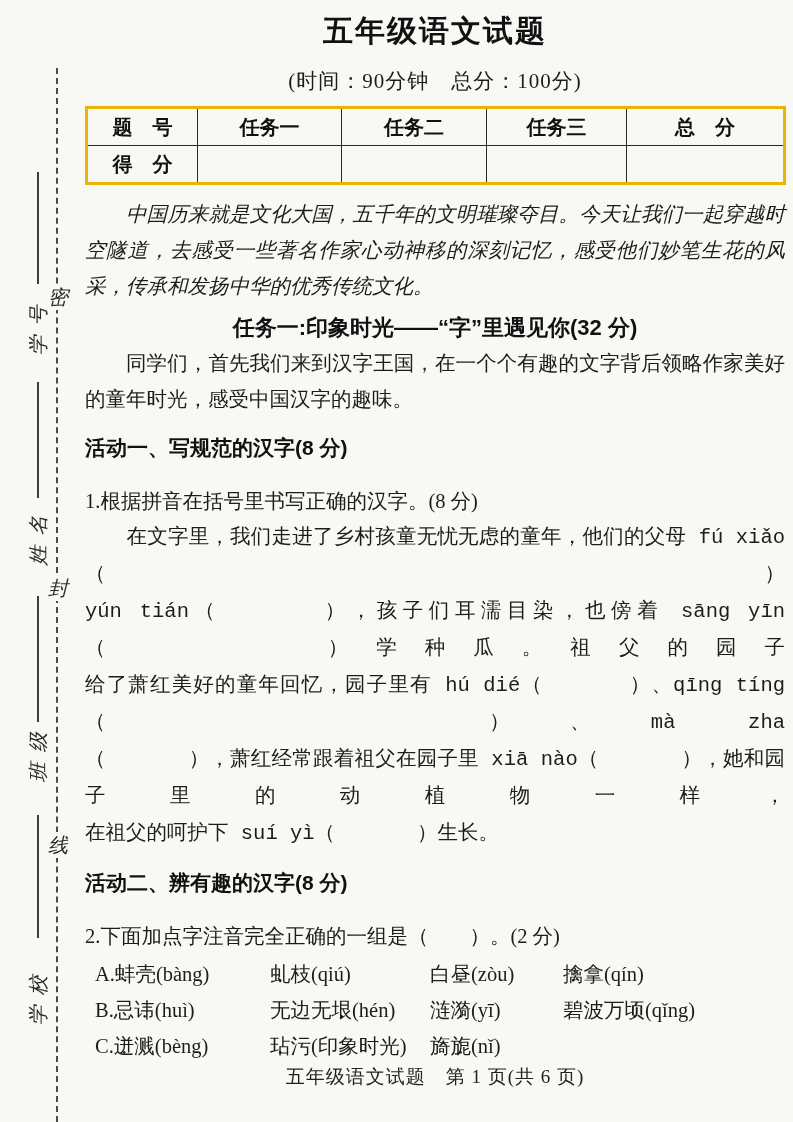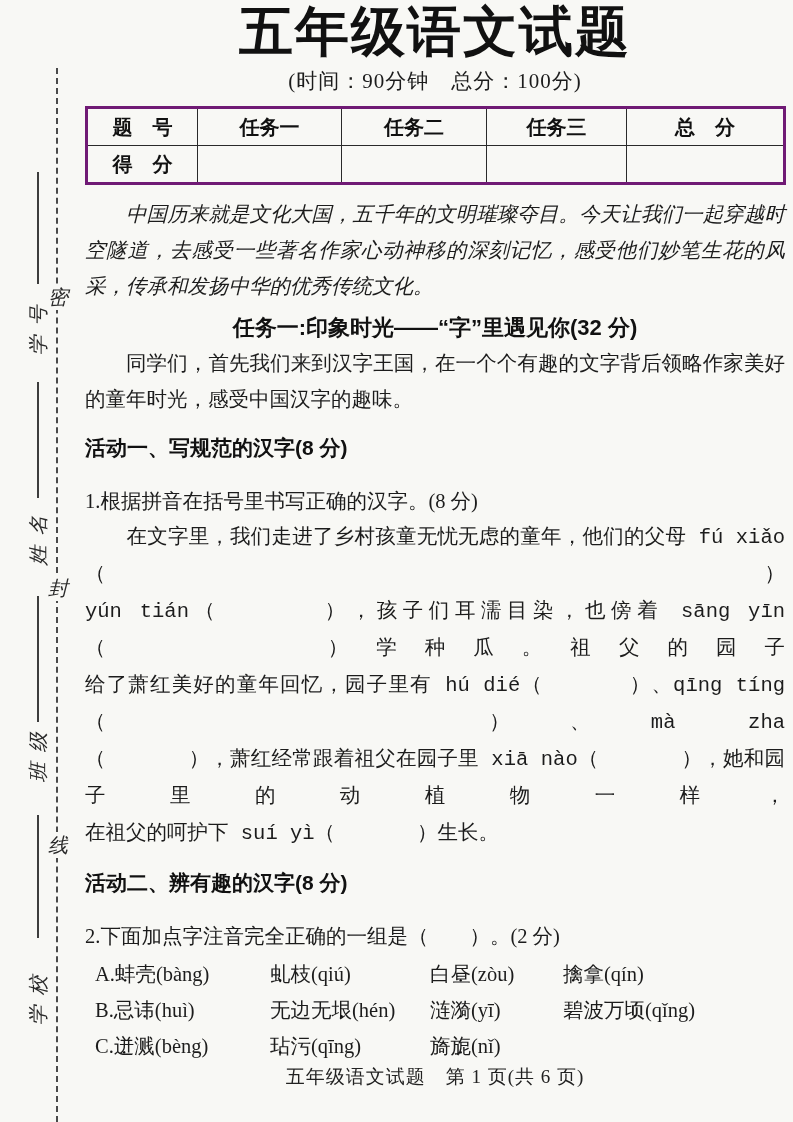--- a/index.html
+++ b/index.html
@@ -34,26 +34,26 @@
     letter-spacing:10px;white-space:nowrap;
   }
 
   
   .main{position:absolute;left:85px;top:0;width:700px;}
   .title{
     font-family:"Liberation Sans", sans-serif;font-weight:bold;
     text-align:center;margin:0;color:#111;
   }
   .title1{font-size:37px;line-height:50px;margin-top:50px;letter-spacing:1px;}
-  .title2{font-size:54px;line-height:50px;margin-top:6px;letter-spacing:2px;}
+  .title2{font-size:30px;line-height:50px;margin-top:6px;letter-spacing:2px;}
   .meta{font-size:21px;text-align:center;margin-top:11px;letter-spacing:1px;}
 
   table.score{
     border-collapse:collapse;width:698px;margin-top:11px;
-    table-layout:fixed;border:3px solid #701a75;
+    table-layout:fixed;border:3px solid #eab308;
   }
   table.score th,table.score td{
     border:1.5px solid #2a2a2a;height:36px;text-align:center;
     font-family:"Liberation Sans", sans-serif;font-weight:bold;
     font-size:20px;padding:0;color:#111;
   }
   col.c1{width:111px;}col.c2{width:144px;}col.c3{width:145px;}col.c4{width:140px;}col.c5{width:158px;}
 
   .kai{
     font-family:"DejaVu Serif", serif;font-style:italic;
@@ -174,21 +174,21 @@
       <span class="opt-cell"><i></i><i class="dotchar">擒</i><i>拿(qín)</i></span>
     </div>
     <div class="opt-row">
       <span class="opt-cell"><i>B.</i><i>忌</i><i class="dotchar">讳</i><i>(huì)</i></span>
       <span class="opt-cell"><i>无边无</i><i class="dotchar">垠</i><i>(hén)</i></span>
       <span class="opt-cell"><i>涟</i><i class="dotchar">漪</i><i>(yī)</i></span>
       <span class="opt-cell"><i>碧波万</i><i class="dotchar">顷</i><i>(qǐng)</i></span>
     </div>
     <div class="opt-row">
       <span class="opt-cell"><i>C.</i><i></i><i class="dotchar">迸</i><i>溅(bèng)</i></span>
-      <span class="opt-cell"><i></i><i class="dotchar">玷</i><i>污(qīng)</i></span>
+      <span class="opt-cell"><i></i><i class="dotchar">玷</i><i>污(印象时光)</i></span>
       <span class="opt-cell"><i>旖</i><i class="dotchar">旎</i><i>(nǐ)</i></span>
     </div>
 
   </div>
 
   <div class="footer">五年级语文试题　第 1 页(共 6 页)</div>
 
 </div>
 
 </body></html>

